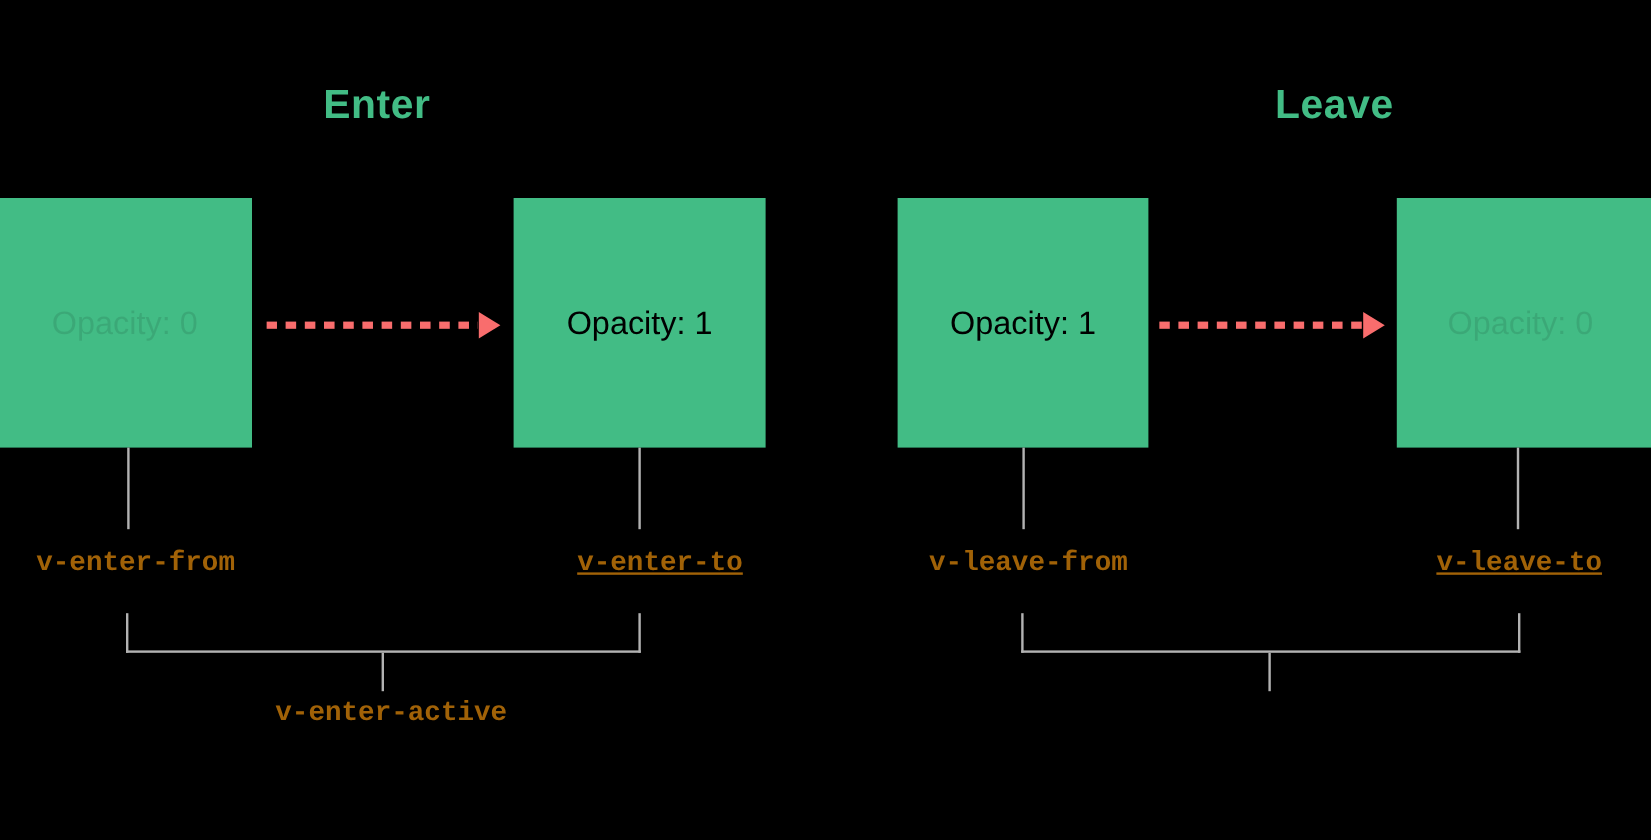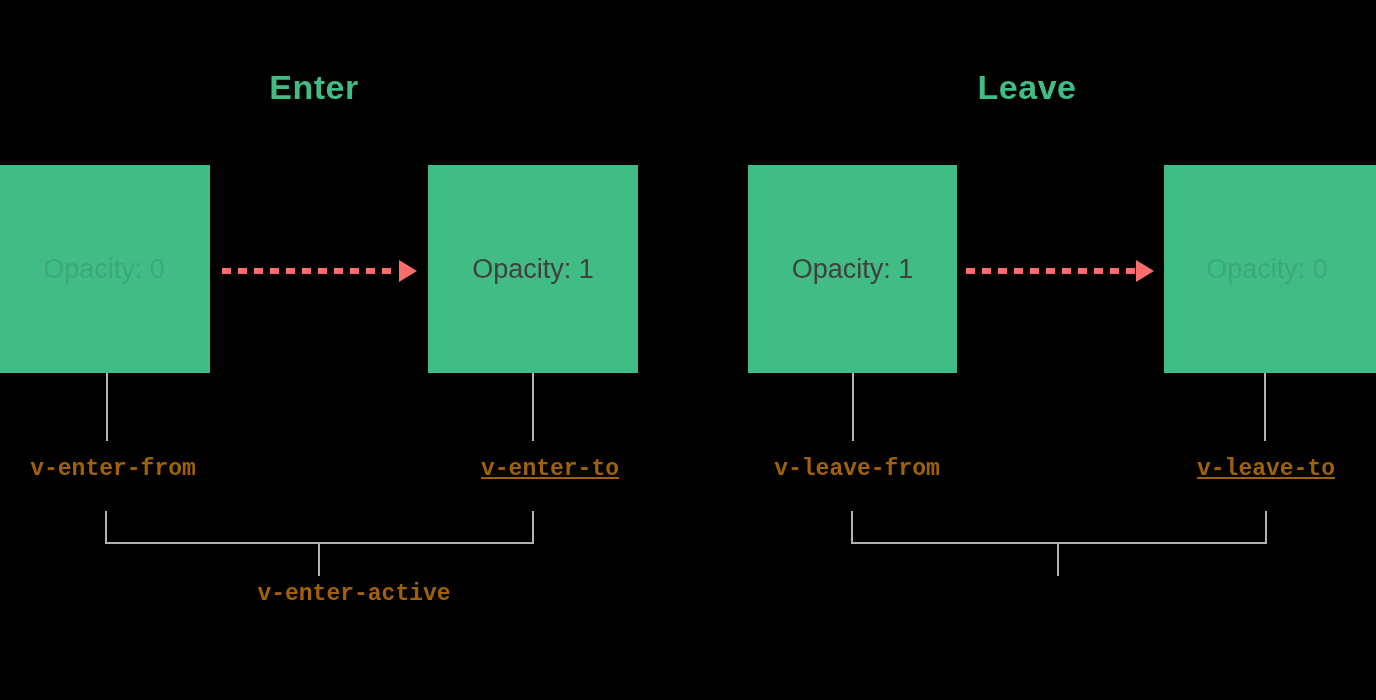--- a/index.html
+++ b/index.html
@@ -35,21 +35,21 @@
     position: absolute;
     background: #42BC85;
     display: flex;
     align-items: center;
     justify-content: center;
   }
   .state-box-label {
     font-family: "Liberation Sans", sans-serif;
     font-size: 27px;
     font-weight: normal;
-    color: #404040;
+    color: #000000;
     white-space: nowrap;
     line-height: 1;
   }
   .state-box-label.faded {
     color: rgba(0, 0, 0, 0.10);
   }
 
   
   .arrow {
     position: absolute;
@@ -129,23 +129,23 @@
   </div>
 
   <div class="stem" style="left:106px; top:373px; height:68px;"></div>
   <div class="stem" style="left:532px; top:373px; height:68px;"></div>
 
   <div class="class-label" style="left:113px; top:458px;">v-enter-from</div>
   <div class="class-label" style="left:550px; top:458px;text-decoration:underline;">v-enter-to</div>
 
   <div class="bracket" style="left:105px; top:511px; width:429px; height:33px;"></div>
   <div class="bracket-stem" style="left:318px; top:544px; height:32px;"></div>
-  <div class="class-label" style="left:326px; top:583px;margin-left:28px;">v-enter-active</div>
+  <div class="class-label" style="left:326px; top:583px;">v-enter-active</div>
 
-  <div class="section-title" style="left:1027px; top:70px;">Leave</div>
+  <div class="section-title" style="left:1112px; top:70px;">Leave</div>
 
   <div class="state-box" style="left:748px; top:165px; width:209px; height:208px;">
     <span class="state-box-label">Opacity: 1</span>
   </div>
 
   <div class="arrow" style="left:966px; top:260px; width:190px; height:22px;">
     <div class="arrow-line" style="width:169px;"></div>
     <div class="arrow-head"></div>
   </div>
 

